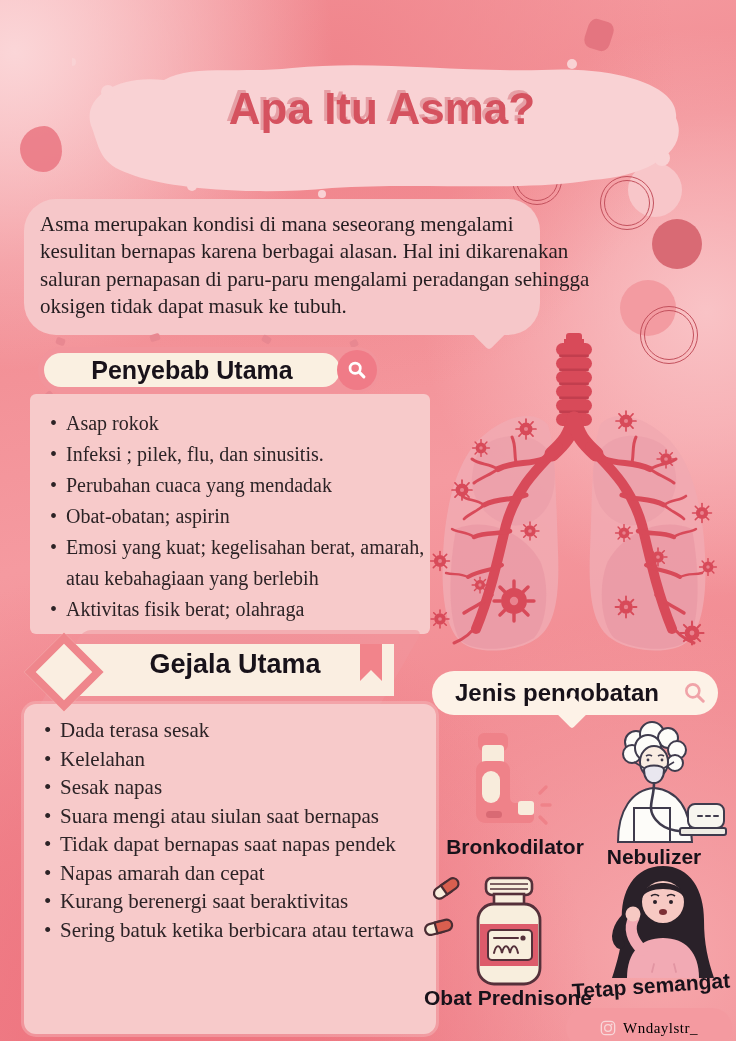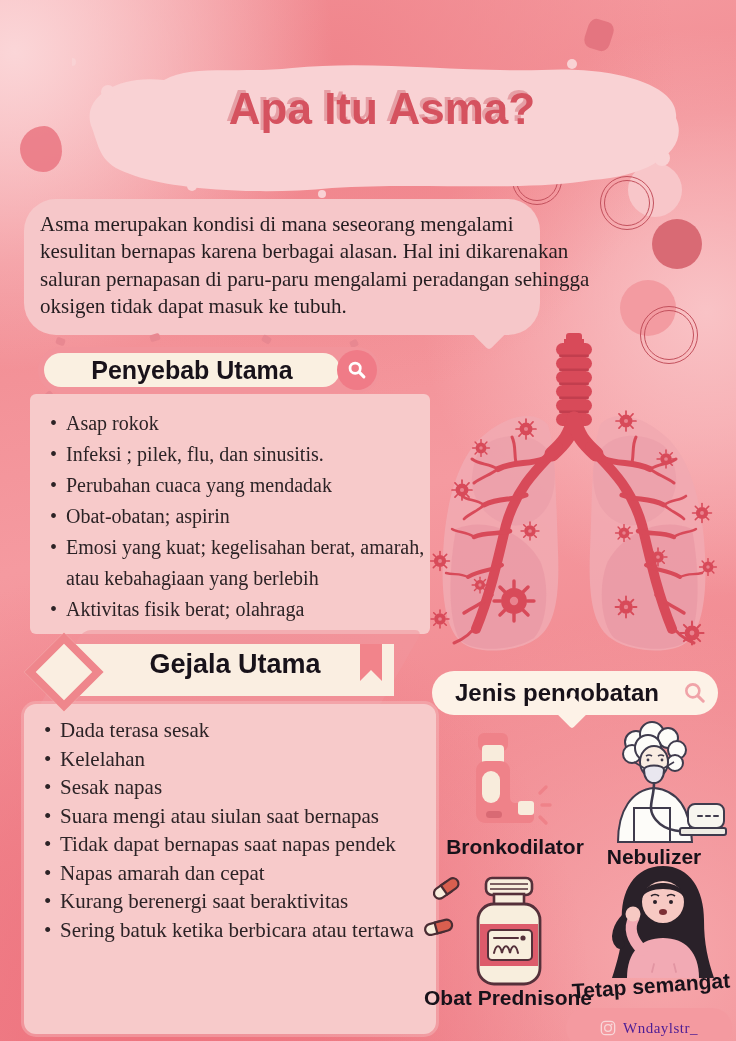--- a/index.html
+++ b/index.html
@@ -75,21 +75,21 @@
   .icon-nebulizer{left:576px;top:720px;}
   .icon-bottle{left:424px;top:876px;}
   .icon-girl{left:596px;top:860px;}
   
   .lungs{position:absolute;left:418px;top:333px;z-index:1;}
   
   .footer-pill{
     position:absolute;left:566px;top:1008px;width:166px;height:40px;background:#f49aa0;border-radius:20px;z-index:3;
     display:flex;align-items:center;justify-content:center;gap:7px;
   }
-  .footer-handle{font-size:15px;color:#4c1d95;letter-spacing:.5px;font-family:"Liberation Serif", serif;}
+  .footer-handle{font-size:15px;color:#000000;letter-spacing:.5px;font-family:"Liberation Serif", serif;}
 </style>
 </head>
 <body>
 
 <div class="poster">
 
   <div class="blob blob-tl"></div>
   <div class="blob blob-tr"></div>
   <div class="ring" style="left:512px;top:155px;width:48px;height:48px;z-index:1;"></div>
   <div class="dot-circle" style="left:628px;top:163px;width:54px;height:54px;background:#f8c6c9;z-index:1;"></div>

